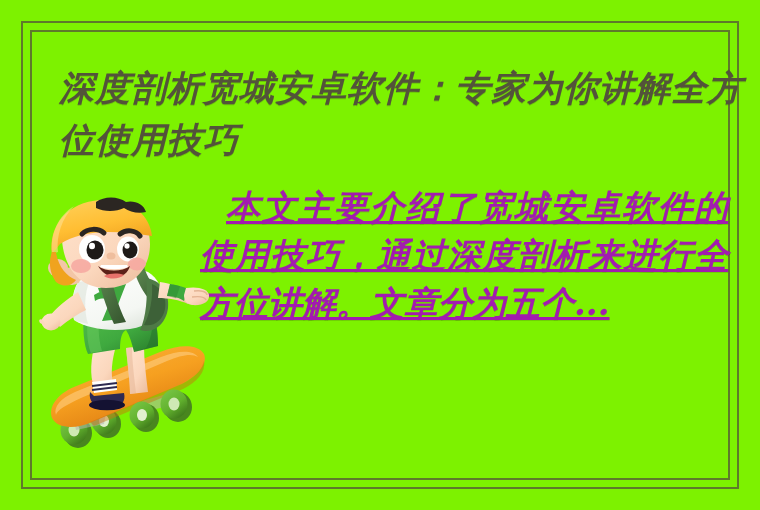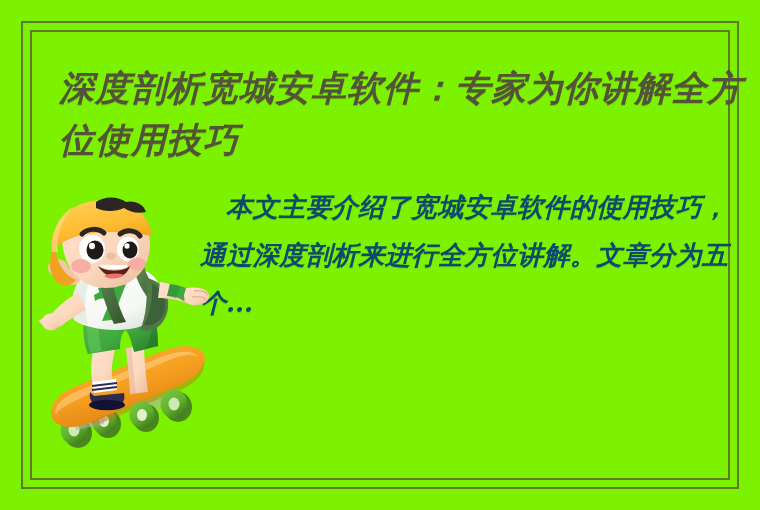--- a/index.html
+++ b/index.html
@@ -56,29 +56,30 @@
     letter-spacing: 1px;
     white-space: pre-wrap;
     text-shadow: 0 1px 0 rgba(60,70,30,0.25);
     margin-left: 19px;
   }
   #summary {
     position: absolute;
     left: 200px;
     top: 183px;
     width: 528px;
-    color: #0c4a6e;
+    color: #a21caf;
     font-family: "DejaVu Serif", serif;
-    font-size: 26px;
+    font-size: 34px;
     font-style: italic;
     font-weight: bold;
     line-height: 48px;
     text-indent: 26px;
     text-align: justify;
     text-shadow: 0 1px 0 rgba(60,70,30,0.2);
+    text-decoration: underline;
   }
 
   
   #illustration {
     position: absolute;
     left: 34px;
     top: 196px;
     width: 176px;
     height: 266px;
   }

